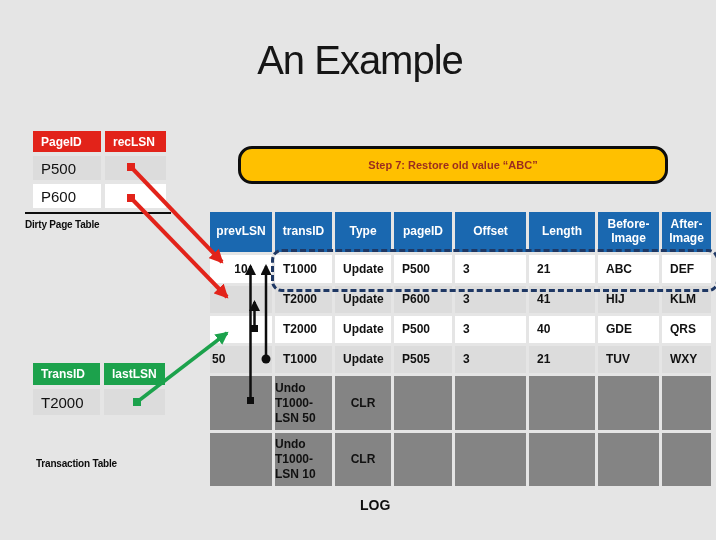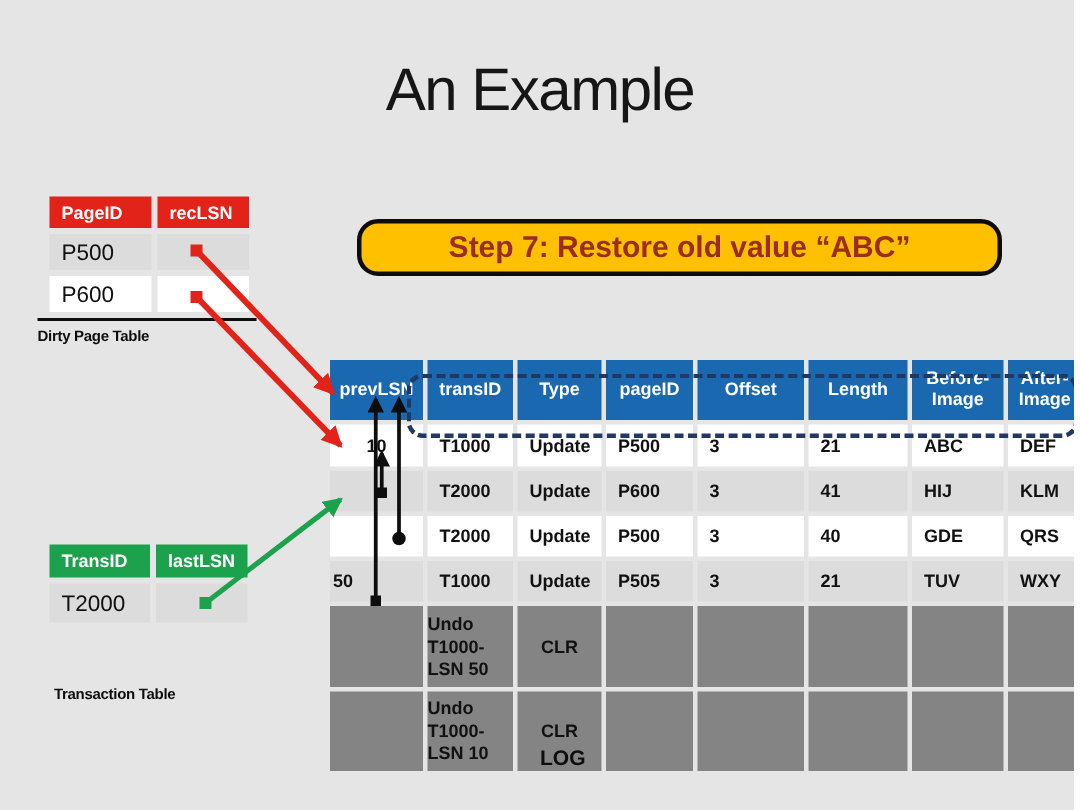--- a/index.html
+++ b/index.html
@@ -5,40 +5,40 @@
   html,body{margin:0;padding:0;background:#ffffff;}
   #slide{position:relative;width:716px;height:540px;background:#e5e5e5;overflow:hidden;
          font-family:"Liberation Sans",sans-serif;}
   
   .title{position:absolute;left:0;top:38px;width:720px;text-align:center;
          font-size:40px;font-weight:400;color:#161616;letter-spacing:-1px;}
   
   .banner{position:absolute;left:238px;top:146px;width:424px;height:32px;
           background:#FFC000;border:3px solid #0d0d0d;border-radius:14px;
           display:flex;align-items:center;justify-content:center;
-          font-size:20px;font-weight:600;color:#9B2D1F;}
+          font-size:11px;font-weight:600;color:#9B2D1F;}
   
   .side-table{position:absolute;display:grid;grid-gap:4px;}
   .side-table .hcell{color:#fff;font-weight:bold;font-size:12px;display:flex;align-items:center;padding-left:8px;}
   .side-table .cell{background:#DCDCDC;color:#111;font-size:15px;display:flex;align-items:center;padding-left:8px;}
   .side-table .cell.white{background:#ffffff;}
   #dpt{left:33px;top:131px;grid-template-columns:68px 61px;grid-template-rows:21px 24px 24px;}
   #dpt .hcell{background:#E2231A;}
   #tt{left:33px;top:363px;grid-template-columns:67px 61px;grid-template-rows:22px 26px;}
   #tt .hcell{background:#1CA24C;}
   .underline{position:absolute;left:25px;top:212px;width:146px;height:2px;background:#0d0d0d;}
   .side-label{position:absolute;font-size:10px;font-weight:bold;color:#0d0d0d;letter-spacing:-0.2px;}
   #dpt-label{left:25px;top:219px;}
   #tt-label{left:36px;top:458px;}
   #log-label{position:absolute;left:360px;top:497px;width:170px;
              font-size:14px;font-weight:bold;color:#0d0d0d;}
   
-  #log{position:absolute;left:220px;top:212px;display:grid;grid-gap:3px;
+  #log{position:absolute;left:210px;top:212px;display:grid;grid-gap:3px;
        grid-template-columns:62px 57px 56px 58px 71px 66px 61px 49px;
-       grid-template-rows:40px 28px 27px 27px 27px 54px 53px;margin-top:28px;}
+       grid-template-rows:40px 28px 27px 27px 27px 54px 53px;}
   #log .hdr{background:#1A68B0;color:#fff;font-weight:bold;font-size:12px;line-height:1.15;
             display:flex;align-items:center;justify-content:center;text-align:center;padding:0 2px;}
   #log .cell{font-size:12px;font-weight:bold;color:#111;display:flex;align-items:center;
              padding-left:8px;line-height:1.25;}
   #log .w{background:#ffffff;}
   #log .g{background:#DCDCDC;}
   #log .d{background:#848484;padding-left:0;justify-content:center;}
   #log .cc{justify-content:center;padding-left:0;}          
   #log .tight{padding-left:2px;}                            
   

